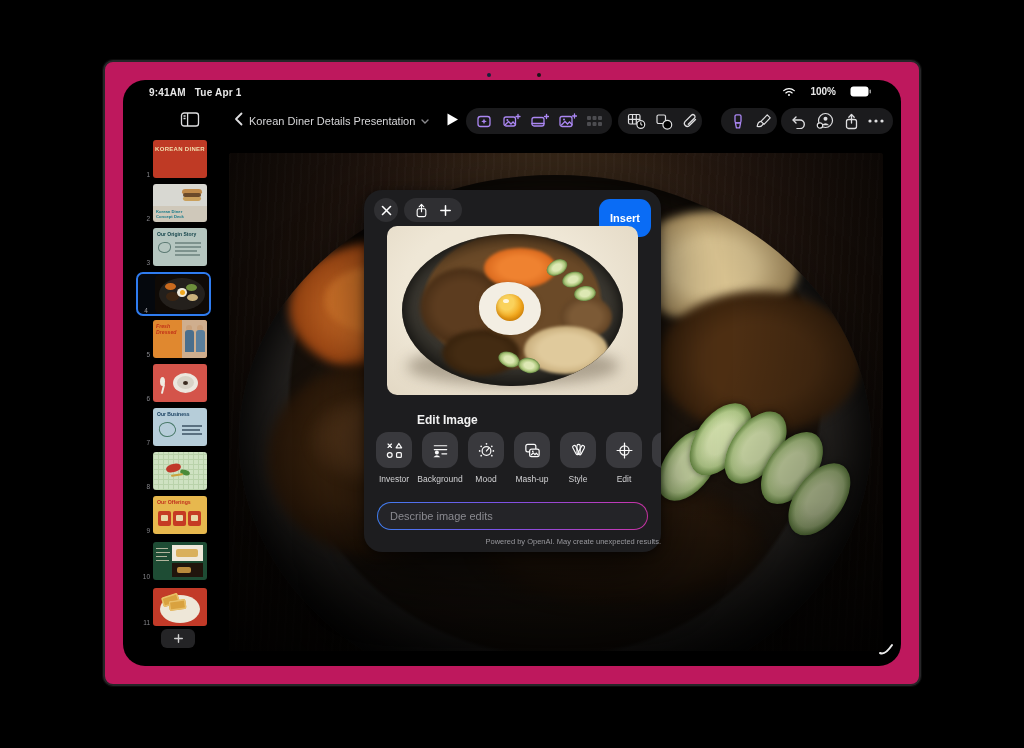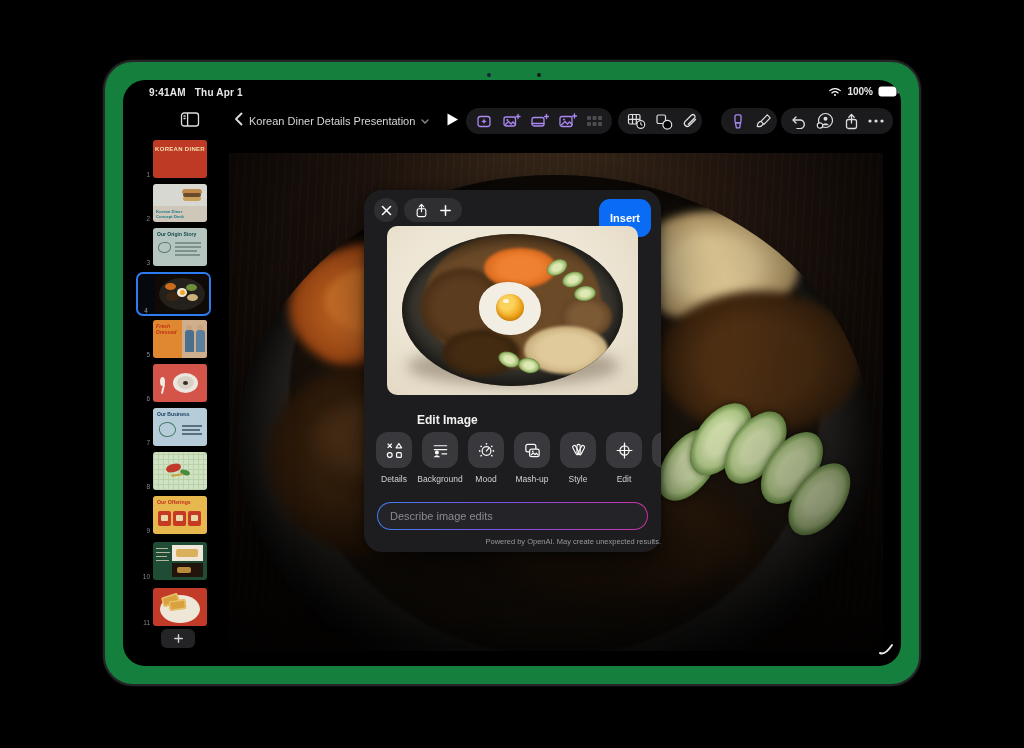--- a/index.html
+++ b/index.html
@@ -2,31 +2,31 @@
 <html><head>
 <meta charset="utf-8">
 <style>
   * { margin:0; padding:0; box-sizing:border-box; }
   html,body { background:#000; }
   body { font-family:"Liberation Sans", sans-serif; }
   .stage { position:relative; width:1024px; height:748px; background:#000; overflow:hidden; }
 
   
   .device { position:absolute; left:103px; top:60px; width:818px; height:626px;
-            border-radius:30px; background:#15803d; border:2px solid #262628;
+            border-radius:10px; background:#be185d; border:2px solid #262628;
             box-shadow:0 0 0 1px #0c0c0c, 0 10px 40px rgba(0,0,0,.8); }
   .cam-dot { position:absolute; top:11px; width:4px; height:4px; border-radius:50%; background:#12233a; }
   .cam-dot.c1 { left:382px; } .cam-dot.c2 { left:432px; background:#161616; }
   .screen { position:absolute; left:18px; top:18px; width:778px; height:586px;
             border-radius:22px; background:#000; overflow:hidden; }
 
   
   .statusbar { position:absolute; left:0; top:4px; width:100%; height:20px; color:#e8e8e8; }
   .st-left { position:absolute; left:26px; top:3px; display:flex; gap:9px; font-size:10px; font-weight:600; letter-spacing:.2px; }
-  .st-right { position:absolute; right:2px; top:2px; display:flex; gap:5px; align-items:center; font-size:10px; font-weight:600; }
+  .st-right { position:absolute; right:30px; top:2px; display:flex; gap:14px; align-items:center; font-size:10px; font-weight:600; }
 
   
   .toolbar { position:absolute; left:0; top:24px; width:100%; height:34px; }
   .tb-item { position:absolute; top:4px; height:26px; display:flex; align-items:center; }
   .pill { background:#1b1b1d; border-radius:13px; padding:0 9px; gap:9px; }
   .icon-btn { width:22px; height:22px; display:flex; align-items:center; justify-content:center; }
   .ic-neutral { color:#dedee0; } .ic-purple { color:#ab87f3; } .ic-dim { color:#4c4c50; }
   .doc-title { display:flex; align-items:center; gap:6px; color:#d6d6d8; font-size:11px; }
 
   
@@ -160,21 +160,21 @@
 <div class="stage">
   <div class="device">
     <div class="cam-dot c1"></div>
     <div class="cam-dot c2"></div>
 
     <div class="screen">
 
       <div class="statusbar">
         <div class="st-left">
           <span>9:41AM</span>
-          <span>Thu Apr 1</span>
+          <span>Tue Apr 1</span>
         </div>
         <div class="st-right">
           <span>
             <svg width="14" height="11" viewBox="0 0 16 12" fill="none" stroke="#fff" stroke-width="1.5" stroke-linecap="round">
               <path d="M2 5 A9 9 0 0 1 14 5"></path>
                 <path d="M4.4 7.6 A5.6 5.6 0 0 1 11.6 7.6"></path>
                 <circle cx="8" cy="10" r="1.1" fill="#fff" stroke="none"></circle>
             </svg>
           </span>
           <span>100%</span>
@@ -542,21 +542,21 @@
         <div class="tools">
           <div class="tool" style="left:7px;">
             <div class="tool-btn">
               <svg width="19" height="19" viewBox="0 0 20 20" fill="none" stroke="#fafafa" stroke-width="1.3" stroke-linecap="round" stroke-linejoin="round">
                   <path d="M3.2 3.2 l3.6 3.6 M6.8 3.2 l-3.6 3.6"></path>
                   <path d="M14.6 2.6 l2.9 4.6 h-5.8 z"></path>
                   <circle cx="5" cy="14.8" r="2.5"></circle>
                   <rect x="12.2" y="12.3" width="5" height="5" rx="1"></rect>
                 </svg>
             </div>
-            <div class="tool-label">Details</div>
+            <div class="tool-label">Investor</div>
           </div>
           <div class="tool" style="left:53px;">
             <div class="tool-btn">
               <svg width="19" height="19" viewBox="0 0 20 20" fill="none" stroke="#fafafa" stroke-width="1.3" stroke-linecap="round">
                   <line x1="3.5" y1="5" x2="16.5" y2="5"></line>
                   <line x1="3.5" y1="9" x2="16.5" y2="9"></line>
                   <line x1="11.5" y1="13.5" x2="16.5" y2="13.5"></line>
                   <circle cx="6.2" cy="12.2" r="2.1" fill="#fafafa" stroke="none"></circle>
                   <path d="M2.6 17.2 q3.6 -4.6 7.2 0 z" fill="#fafafa" stroke="none"></path>
                 </svg>

